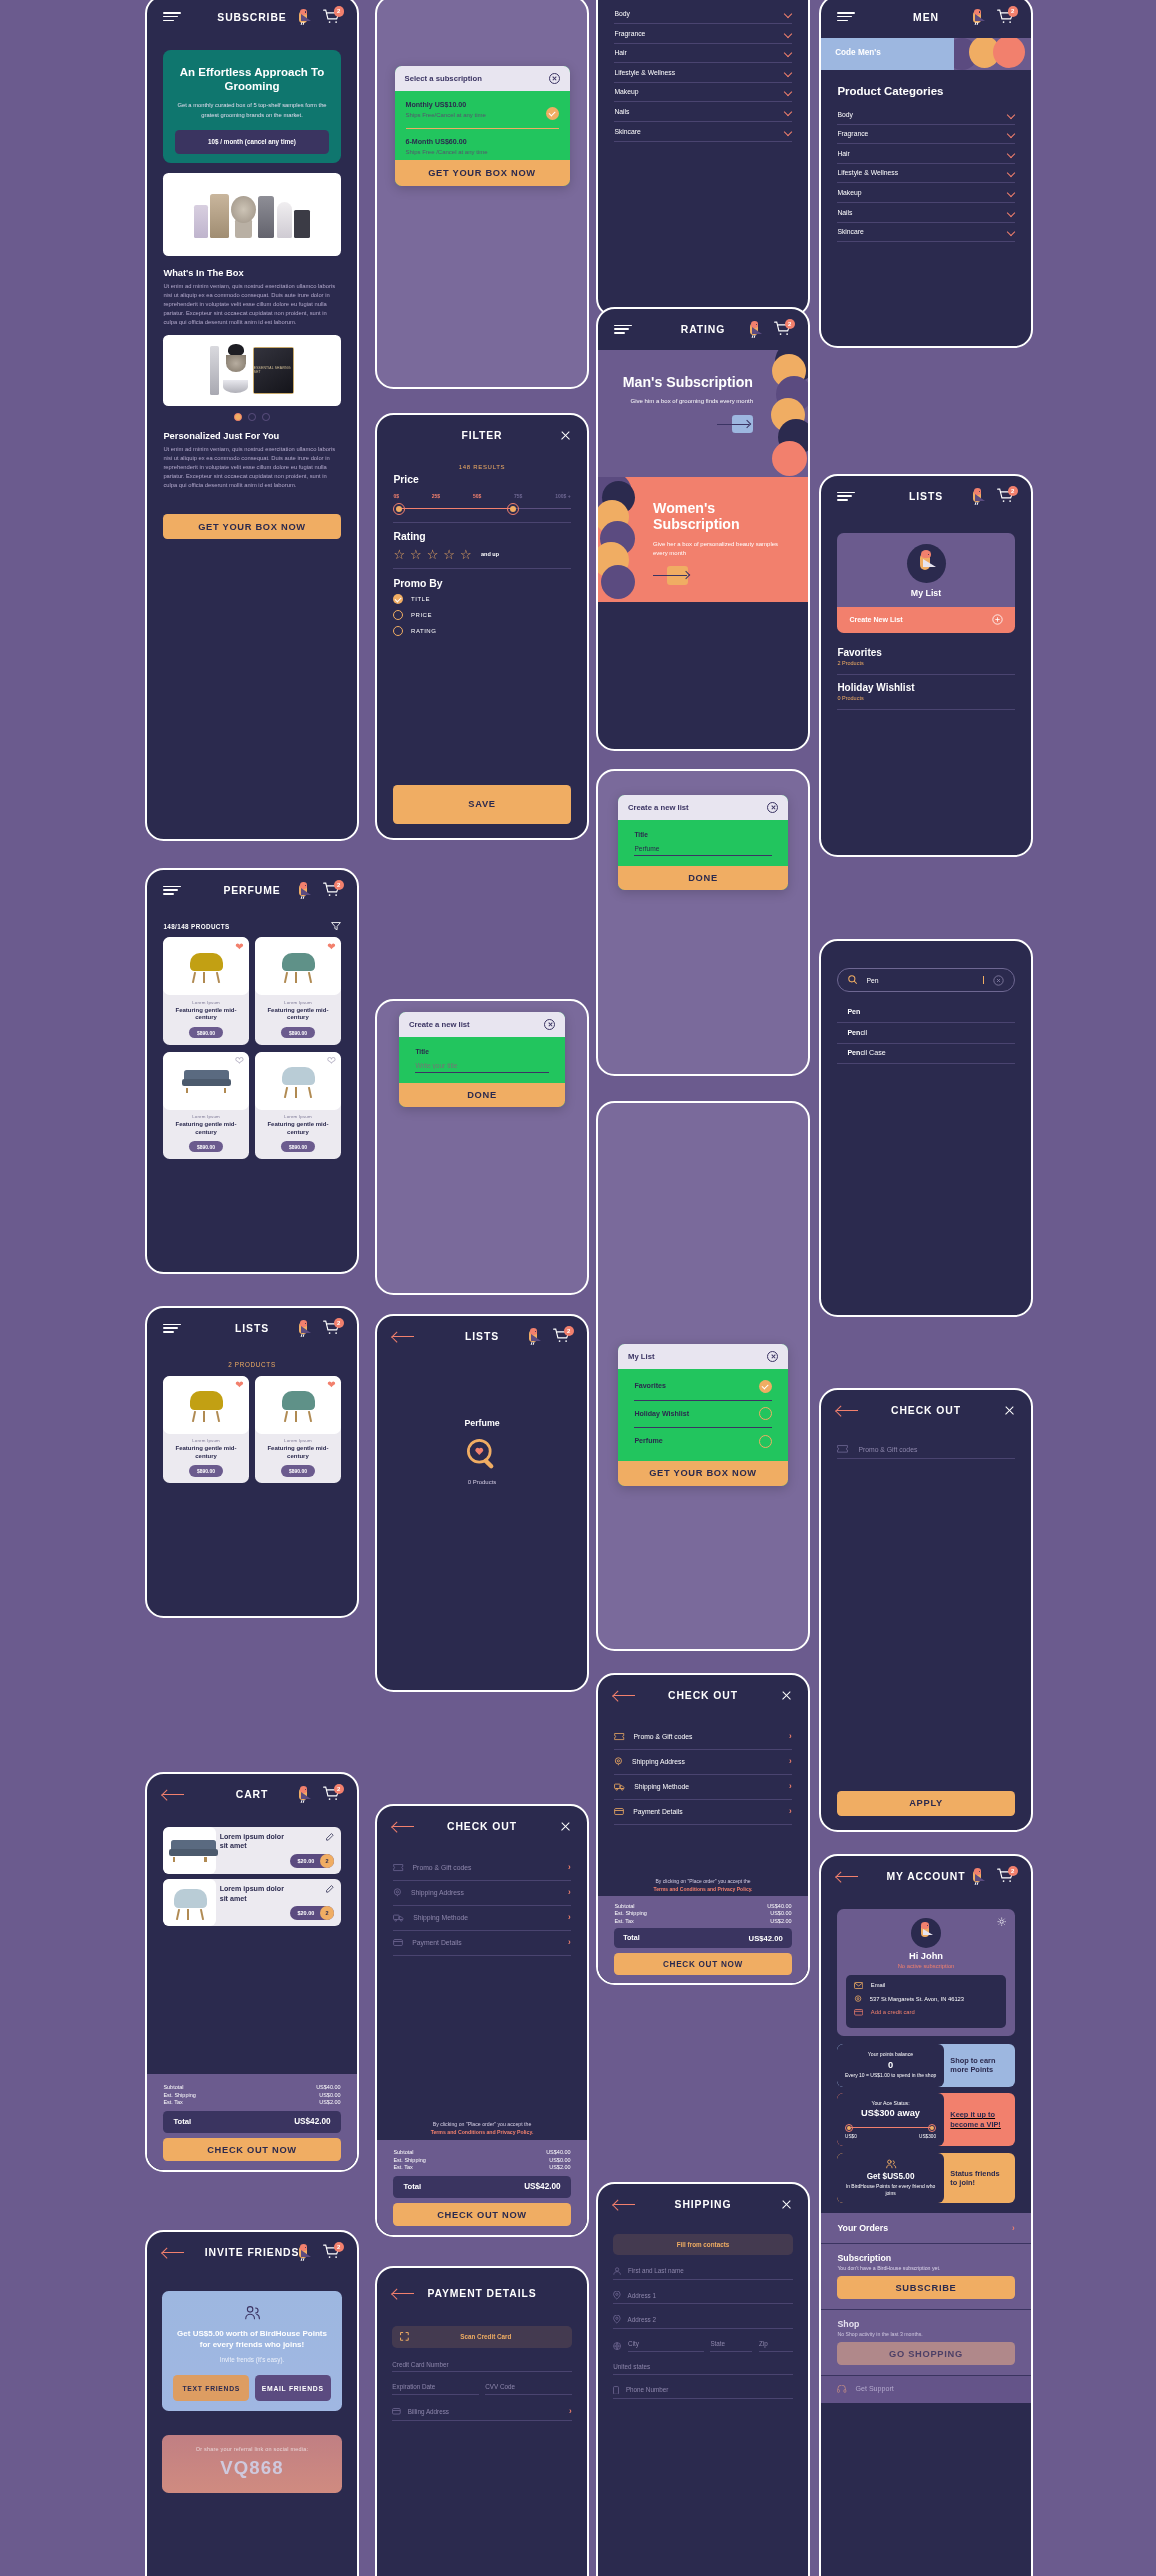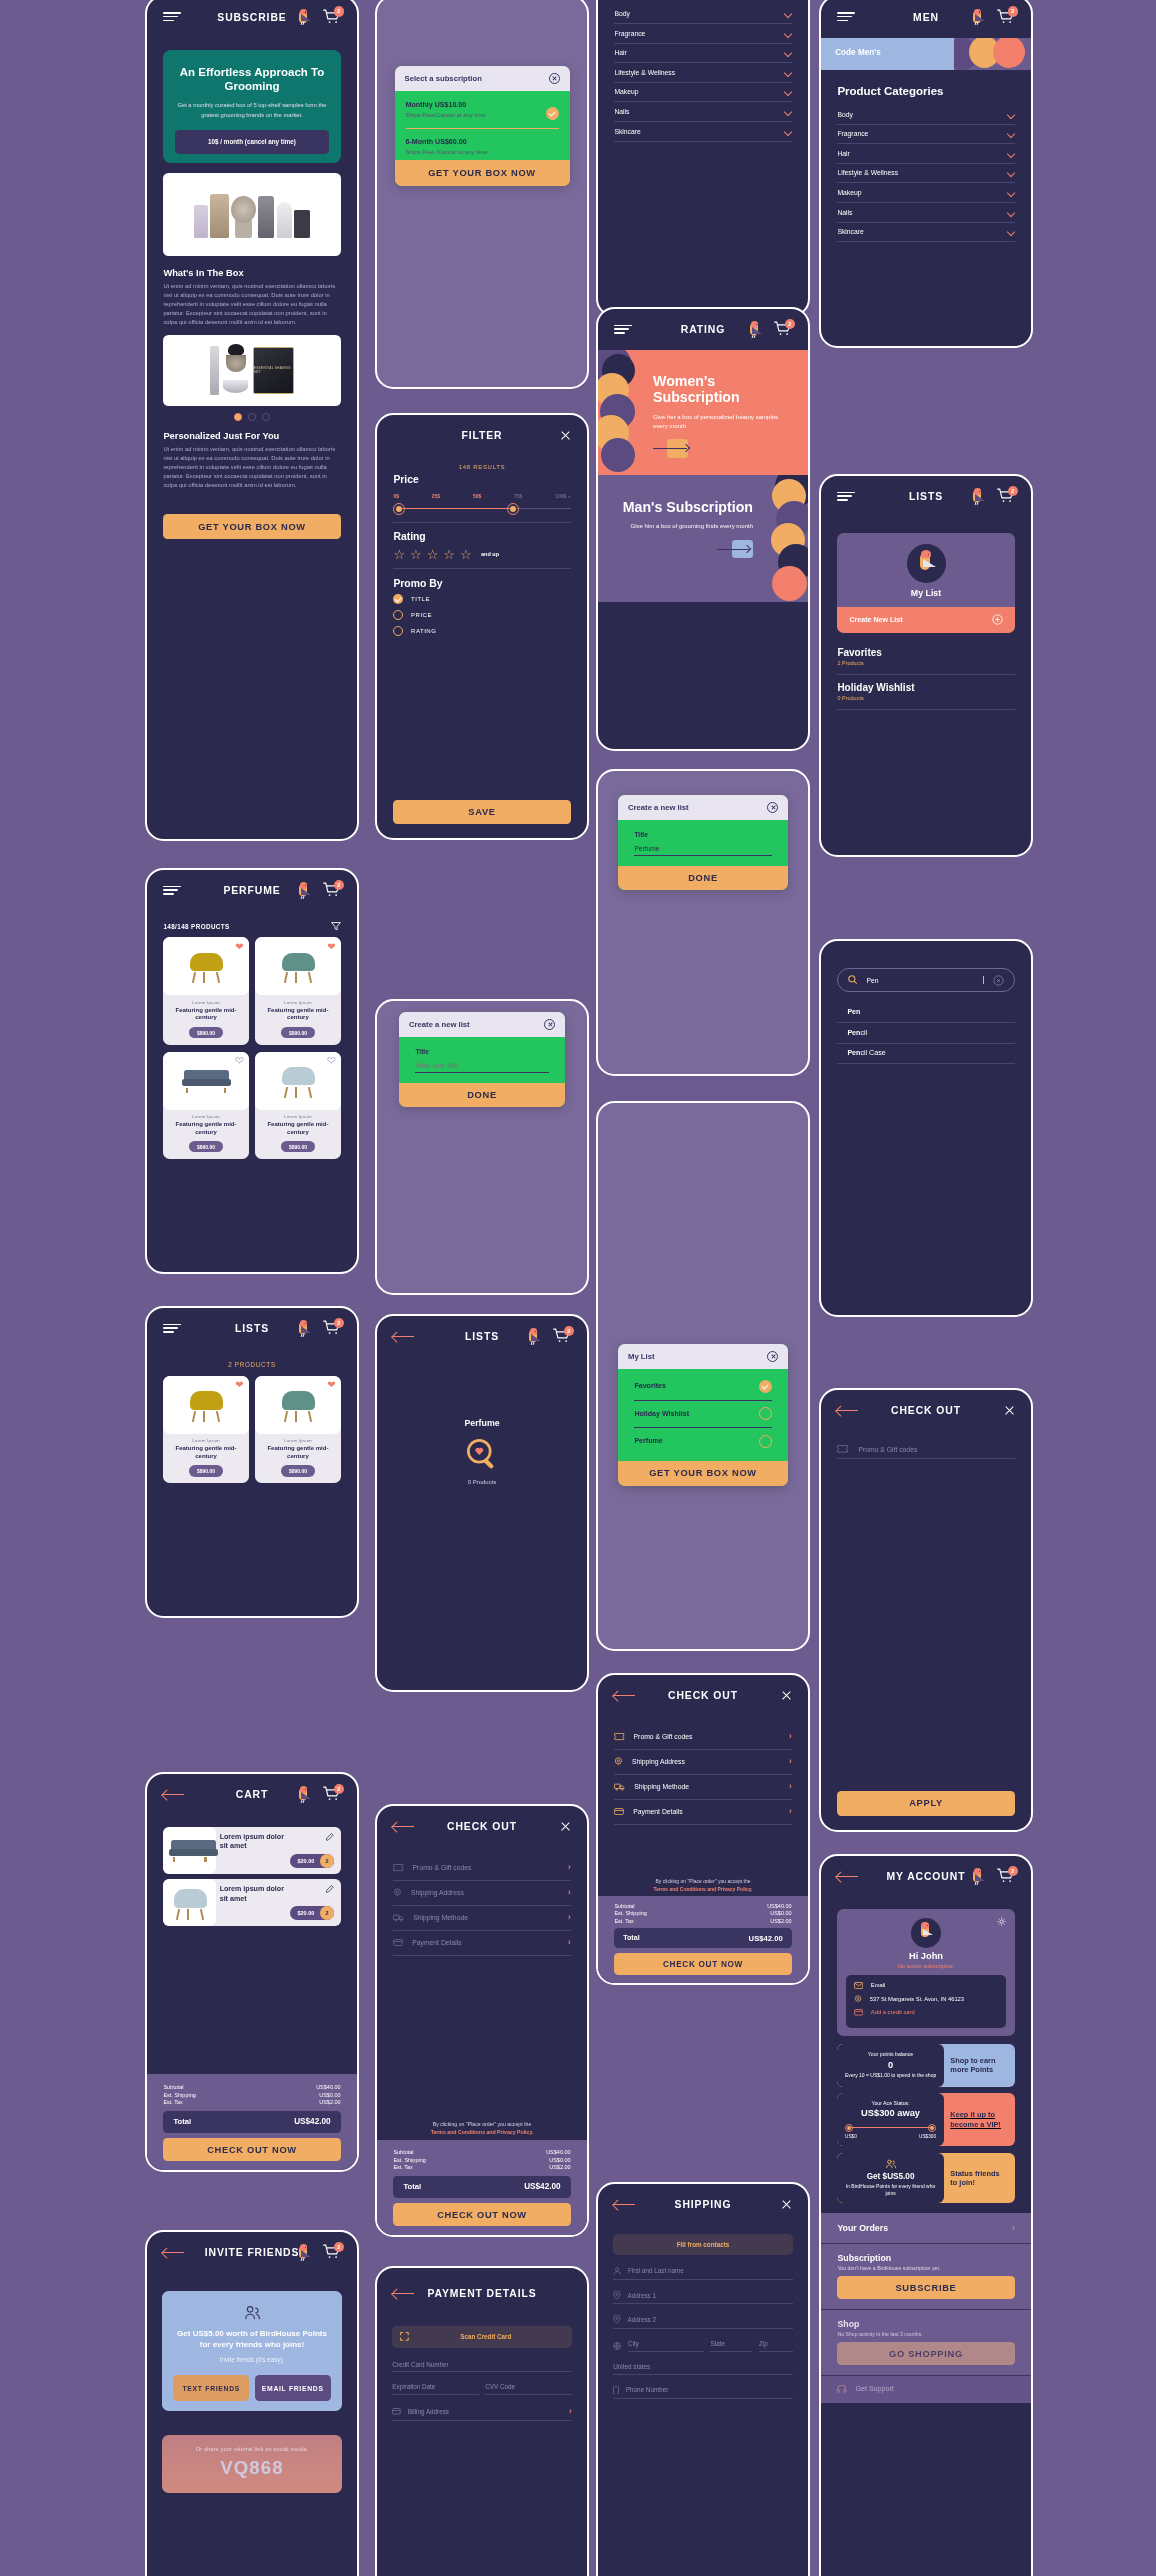--- a/index.html
+++ b/index.html
@@ -574,21 +574,21 @@
     <span class="radio-off" style="width:10px;height:10px;"></span>
     <span style="color:#fff;font-size:6px;letter-spacing:0.5px;">PRICE</span>
   </div>
   <div style="display:flex;align-items:center;gap:7.7px;margin-bottom:6px;">
     <span class="radio-off" style="width:10px;height:10px;"></span>
     <span style="color:#fff;font-size:6px;letter-spacing:0.5px;">RATING</span>
   </div>
           </div>
     </div>
     <div style="padding:0 16.4px 14.2px;">
-      <button class="orange-btn" style="width:100%; height:24px;">SAVE</button>
+      <button class="orange-btn" style="width:100%; height:39px;">SAVE</button>
     </div>
   </div>
 </div>
 
 <div class="phone light" style="left:375px; top:999px; width:214px; height:296px;">
   <div class="screen" style="padding:11px 22px 0;">
     <div class="modal">
       <div class="modal-hdr">
         <span class="t">Create a new list</span>
         <span class="circ-x"></span>
@@ -833,59 +833,59 @@
           <svg viewBox="0 0 32 28" fill="none" stroke="#fff" stroke-width="2.1" stroke-linecap="round">
                 <path d="M1 2h4l4 16h16l4-11H8"></path>
                 <circle cx="12" cy="24" r="1.6" fill="#fff" stroke="none"></circle>
                 <circle cx="24" cy="24" r="1.6" fill="#fff" stroke="none"></circle>
               </svg>
           <span class="cart-badge">2</span>
         </div>
       </div>
     </div>
 
+    <div style="position:relative; background:#6b5b8e; height:127px; overflow:hidden;">
+      <div style="position:absolute; right:0; top:0; width:43px; height:127px; overflow:hidden;">
+        <div style="position:absolute;right:-7.7px;top:-8.8px;width:41px;height:41px;border-radius:50%;background:#2b2a4e;"></div>
+        <div style="position:absolute;right:2.2px;top:4.4px;width:34px;height:34px;border-radius:50%;background:#f0ad63;"></div>
+        <div style="position:absolute;right:-4.4px;top:26px;width:36px;height:36px;border-radius:50%;background:#5b4b80;"></div>
+        <div style="position:absolute;right:3.3px;top:48px;width:34px;height:34px;border-radius:50%;background:#f0ad63;"></div>
+        <div style="position:absolute;right:-5.5px;top:69px;width:36px;height:36px;border-radius:50%;background:#2b2a4e;"></div>
+        <div style="position:absolute;right:1.1px;top:91px;width:35px;height:35px;border-radius:50%;background:#f2806d;"></div>
+      </div>
+      <div style="padding:24px 55px 0 14.2px; text-align:right;">
+        <div style="color:#fff; font-weight:bold; font-size:14.2px; line-height:1.16;">Man's Subscription</div>
+        <div style="color:#fff; font-size:6px; margin-top:6.6px; line-height:1.5;">Give him a box of grooming finds every month</div>
+        <div style="display:flex; justify-content:flex-end; margin-top:8.8px;">
+          <div style="position:relative; width:38px; height:18.6px;">
+            <div style="position:absolute; right:0; top:0; width:21px; height:18.6px; background:#9db7e0; border-radius:3.3px;"></div>
+            <div style="position:absolute; left:2.2px; top:8.8px; width:32px; height:1.1px; background:#3b3463;"></div>
+            <div style="position:absolute; left:28.5px; top:6px; width:6px; height:6px; border-top:1.1px solid #3b3463; border-right:1.1px solid #3b3463; transform:rotate(45deg);"></div>
+          </div>
+        </div>
+      </div>
+    </div>
+
     <div style="position:relative; background:#f2806d; height:125px; overflow:hidden;">
       <div style="position:absolute; left:0; top:0; width:38px; height:125px; overflow:hidden;">
         <div style="position:absolute;left:-6.6px;top:-5.5px;width:41px;height:41px;border-radius:50%;background:#5b4b80;"></div>
         <div style="position:absolute;left:4.4px;top:4.4px;width:33px;height:33px;border-radius:50%;background:#2b2a4e;"></div>
         <div style="position:absolute;left:-3.3px;top:23px;width:34px;height:34px;border-radius:50%;background:#f0ad63;"></div>
         <div style="position:absolute;left:2.2px;top:44px;width:35px;height:35px;border-radius:50%;background:#5b4b80;"></div>
         <div style="position:absolute;left:-5.5px;top:65px;width:36px;height:36px;border-radius:50%;background:#f0ad63;"></div>
         <div style="position:absolute;left:3.3px;top:88px;width:34px;height:34px;border-radius:50%;background:#5b4b80;"></div>
       </div>
       <div style="padding:23px 14.2px 0 55px;">
         <div style="color:#fff; font-weight:bold; font-size:14.2px; line-height:1.16;">Women's Subscription</div>
         <div style="color:#fff; font-size:6px; margin-top:6.6px; line-height:1.5;">Give her a box of personalized beauty samples every month</div>
         <div style="display:flex; align-items:center; margin-top:8.8px;">
           <div style="position:relative; width:38px; height:18.6px;">
             <div style="position:absolute; left:14.2px; top:0; width:21px; height:18.6px; background:#f0ad63; border-radius:3.3px;"></div>
             <div style="position:absolute; left:0; top:8.8px; width:34px; height:1.1px; background:#3b3463;"></div>
             <div style="position:absolute; left:30px; top:6px; width:6px; height:6px; border-top:1.1px solid #3b3463; border-right:1.1px solid #3b3463; transform:rotate(45deg);"></div>
-          </div>
-        </div>
-      </div>
-    </div>
-
-    <div style="position:relative; background:#6b5b8e; height:127px; overflow:hidden;">
-      <div style="position:absolute; right:0; top:0; width:43px; height:127px; overflow:hidden;">
-        <div style="position:absolute;right:-7.7px;top:-8.8px;width:41px;height:41px;border-radius:50%;background:#2b2a4e;"></div>
-        <div style="position:absolute;right:2.2px;top:4.4px;width:34px;height:34px;border-radius:50%;background:#f0ad63;"></div>
-        <div style="position:absolute;right:-4.4px;top:26px;width:36px;height:36px;border-radius:50%;background:#5b4b80;"></div>
-        <div style="position:absolute;right:3.3px;top:48px;width:34px;height:34px;border-radius:50%;background:#f0ad63;"></div>
-        <div style="position:absolute;right:-5.5px;top:69px;width:36px;height:36px;border-radius:50%;background:#2b2a4e;"></div>
-        <div style="position:absolute;right:1.1px;top:91px;width:35px;height:35px;border-radius:50%;background:#f2806d;"></div>
-      </div>
-      <div style="padding:24px 55px 0 14.2px; text-align:right;">
-        <div style="color:#fff; font-weight:bold; font-size:14.2px; line-height:1.16;">Man's Subscription</div>
-        <div style="color:#fff; font-size:6px; margin-top:6.6px; line-height:1.5;">Give him a box of grooming finds every month</div>
-        <div style="display:flex; justify-content:flex-end; margin-top:8.8px;">
-          <div style="position:relative; width:38px; height:18.6px;">
-            <div style="position:absolute; right:0; top:0; width:21px; height:18.6px; background:#9db7e0; border-radius:3.3px;"></div>
-            <div style="position:absolute; left:2.2px; top:8.8px; width:32px; height:1.1px; background:#3b3463;"></div>
-            <div style="position:absolute; left:28.5px; top:6px; width:6px; height:6px; border-top:1.1px solid #3b3463; border-right:1.1px solid #3b3463; transform:rotate(45deg);"></div>
           </div>
         </div>
       </div>
     </div>
   </div>
 </div>
 
 <div class="phone light" style="left:596px; top:769px; width:214px; height:307px;">
   <div class="screen" style="padding:24px 20px 0;">
     <div class="modal">

